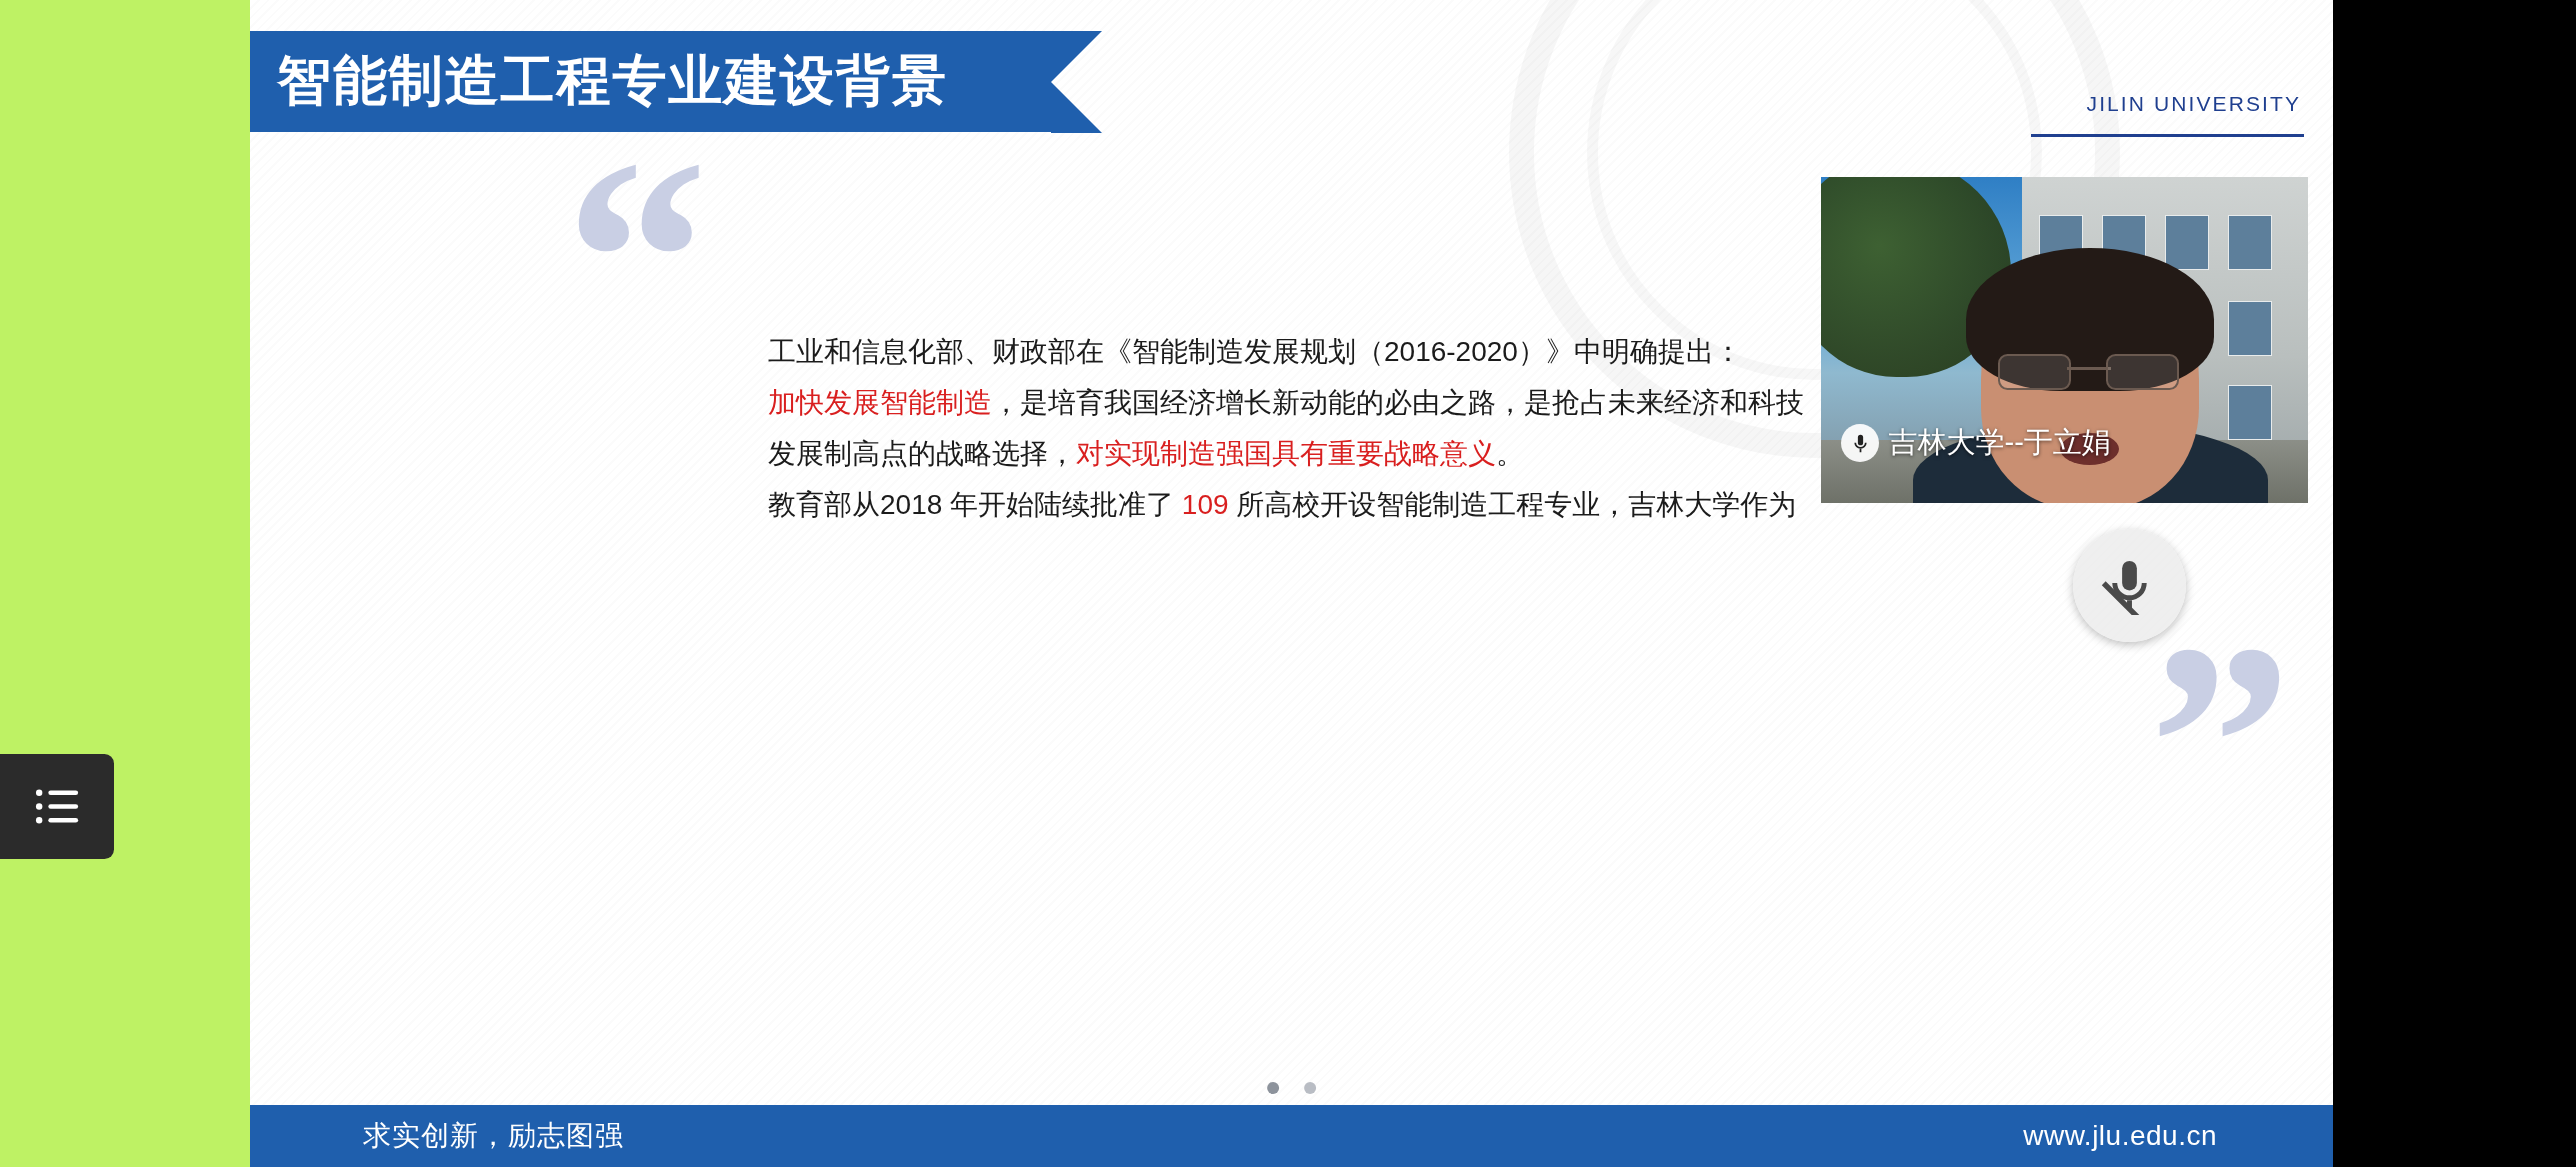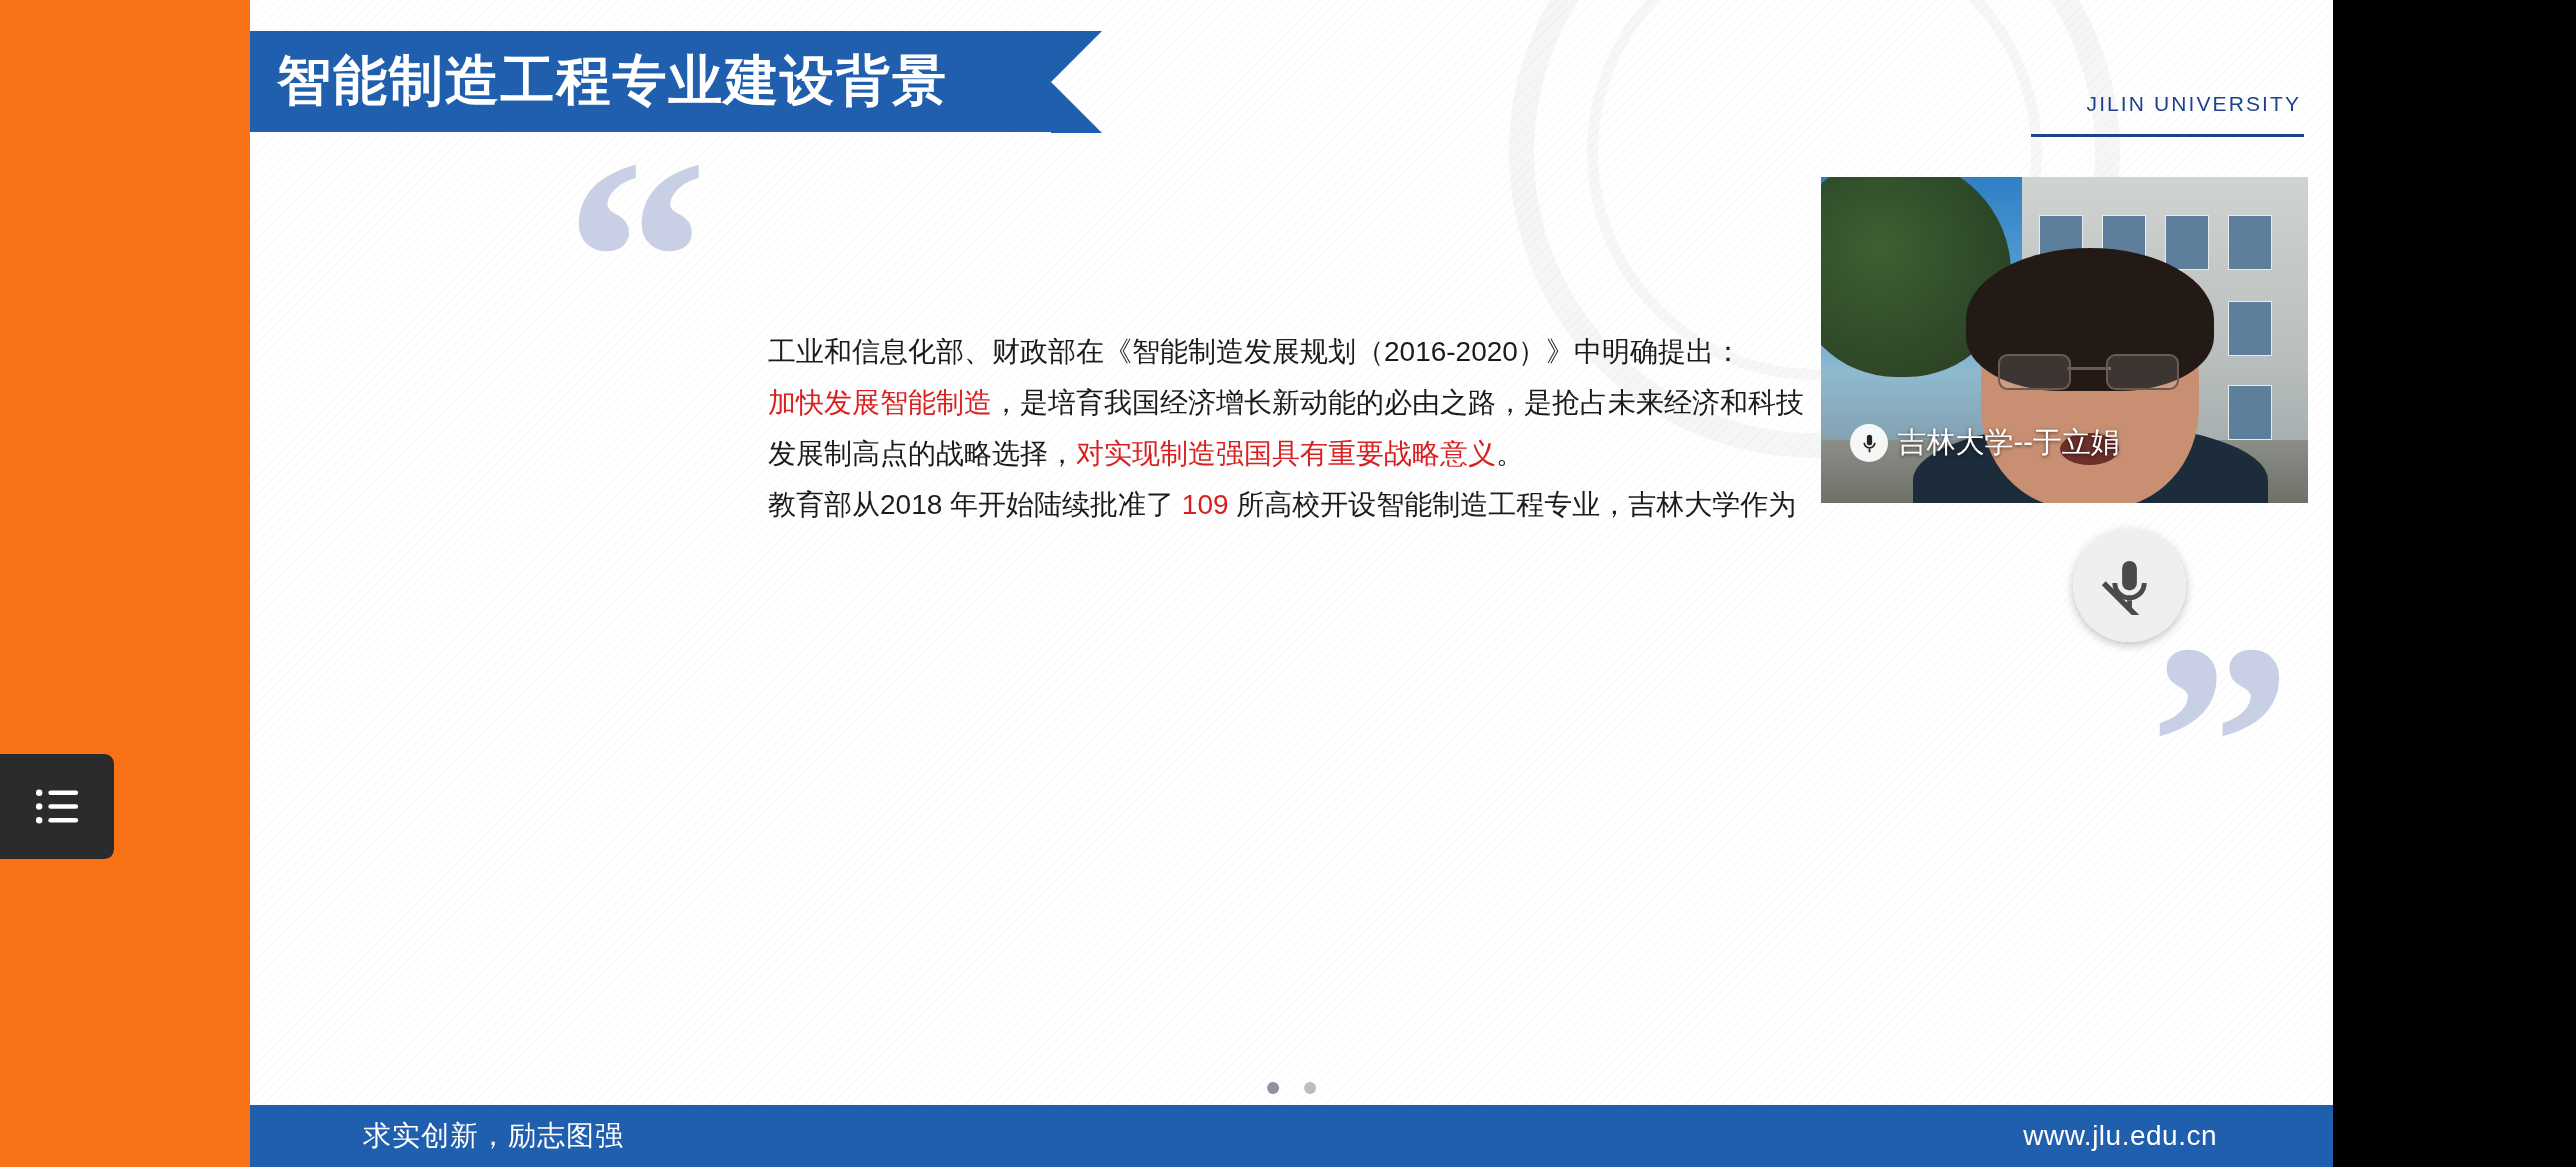--- a/index.html
+++ b/index.html
@@ -10,21 +10,21 @@
   body {
     width: 2576px;
     height: 1168px;
     overflow: hidden;
     font-family: "Liberation Sans", sans-serif;
   }
   .screen {
     position: relative;
     width: 2308px;
     height: 1168px;
-    background: #f97316;
+    background: #bef264;
   }
 
   
   .slide {
     position: absolute;
     left: 250px;
     top: 0px;
     width: 2083px;
     height: 1168px;
     background: #ffffff;
@@ -291,21 +291,21 @@
     border-radius: 50%;
   }
 
   .speaker-label {
     position: absolute;
     left: 0;
     bottom: 40px;
     display: flex;
     align-items: center;
     gap: 9.5px;
-    padding-left: 29px;
+    padding-left: 20px;
   }
   .mic-badge {
     width: 38px;
     height: 38px;
     border-radius: 50%;
     background: rgba(255,255,255,0.92);
     display: flex;
     align-items: center;
     justify-content: center;
   }

